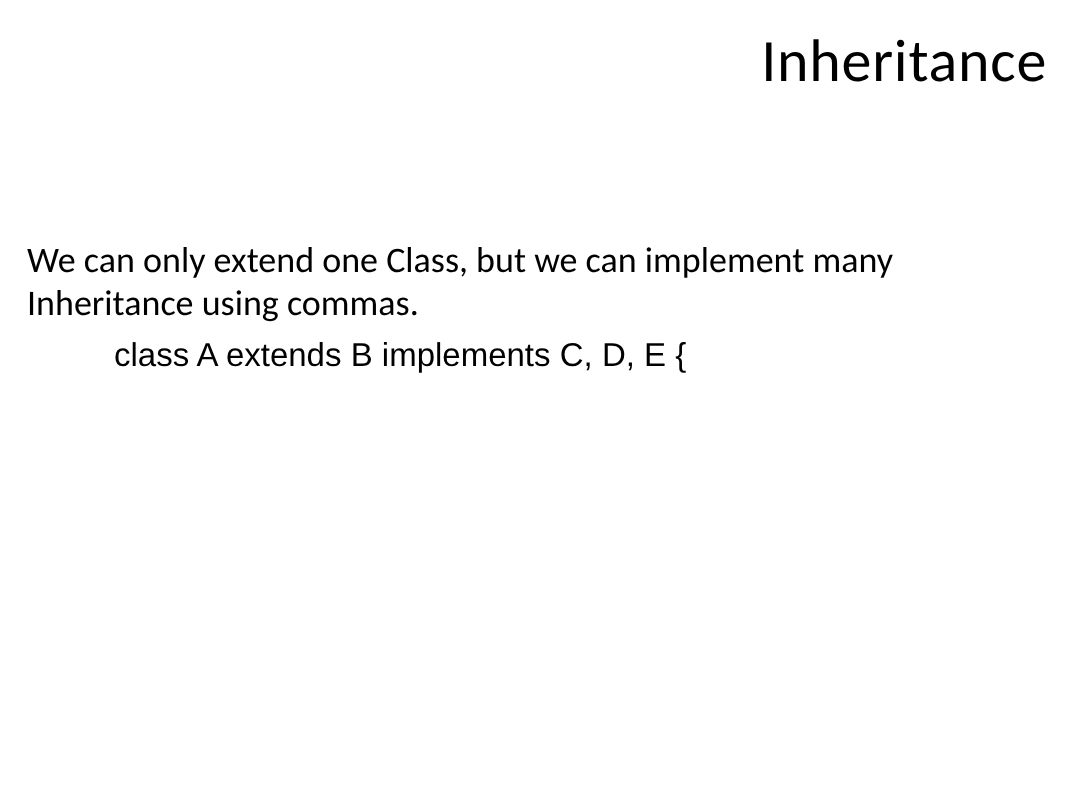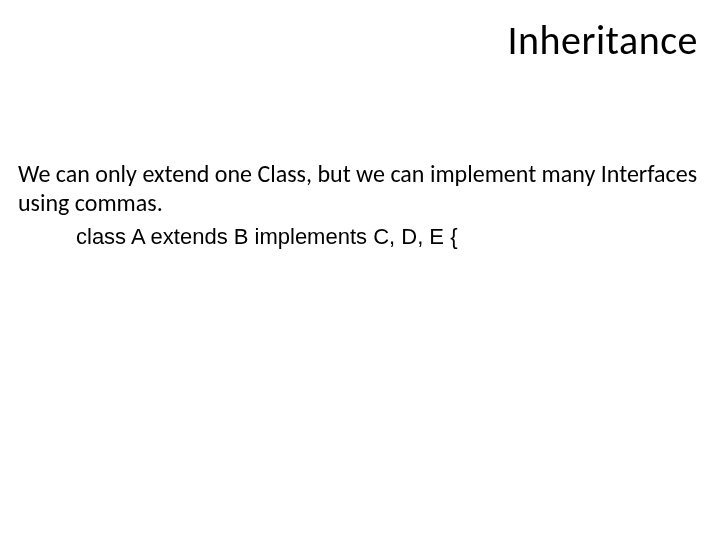--- a/index.html
+++ b/index.html
@@ -8,16 +8,16 @@
     .title { position: absolute; top: 16px; right: 22px; font-size: 40px; font-weight: 400; letter-spacing: 0.5px; }
     .body-text { position: absolute; top: 160px; left: 18px; right: 18px; font-size: 24px; line-height: 1.2; }
     .code { font-family: Liberation Sans, sans-serif; font-size: 22px; margin-top: 6px; padding-left: 58px; white-space: pre; }
   </style>
 </head>
 <body>
 
 <div class="slide">
   <div class="title">Inheritance</div>
   <div class="body-text">
-    <div>We can only extend one Class, but we can implement many Interfaces using commas.</div>
+    <div>We can only extend one Class, but we can implement many Inheritance using commas.</div>
     <div class="code">class A extends B implements C, D, E {</div>
   </div>
 </div>
 
 </body></html>

